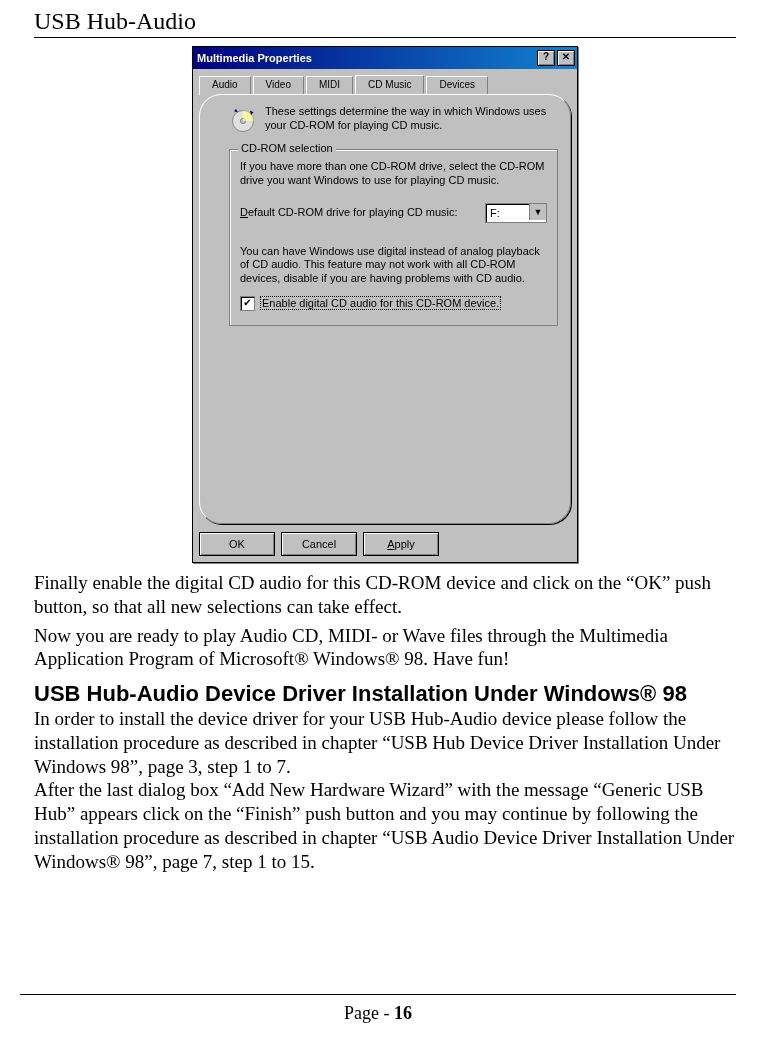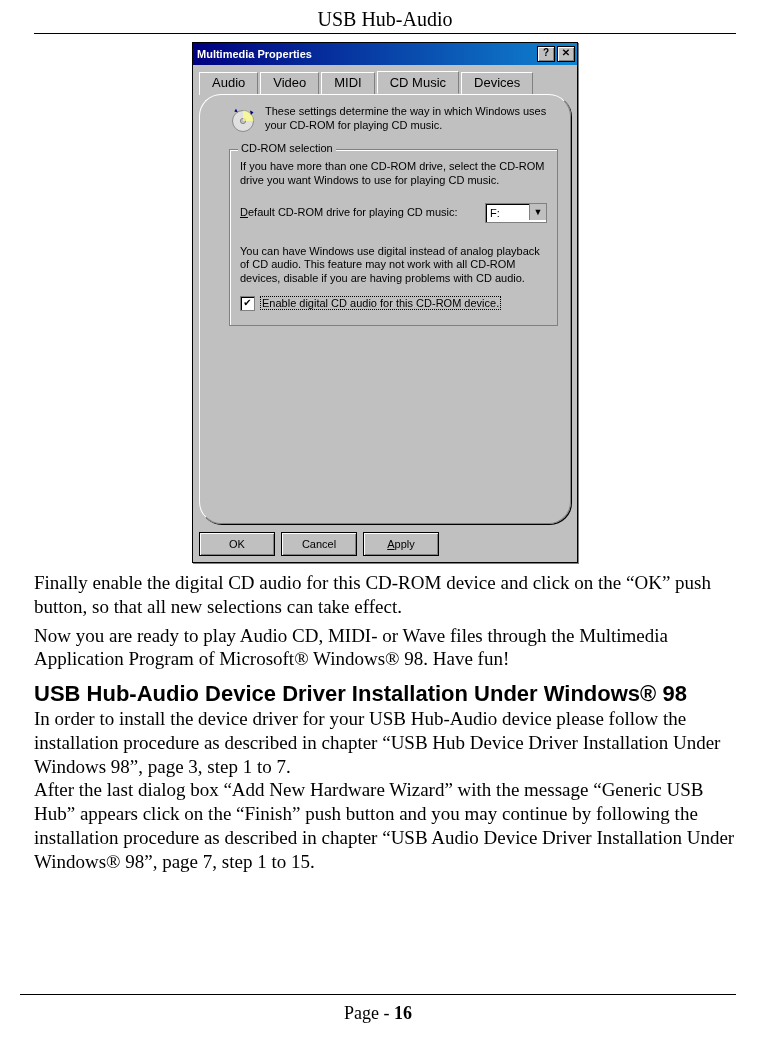--- a/index.html
+++ b/index.html
@@ -10,22 +10,22 @@
     width: 770px;
     height: 1040px;
     position: relative;
     box-sizing: border-box;
   }
   .page {
     padding: 8px 34px 0 34px;
     box-sizing: border-box;
   }
   .doc-header {
-    text-align: center;
-    font-size: 20px;
+    text-align: left;
+    font-size: 24px;
     padding-bottom: 2px;
   }
   .header-rule {
     border: none;
     border-top: 1.4px solid #000;
     margin: 0 0 8px 0;
   }
   .figure-wrap {
     width: 100%;
     text-align: center;
@@ -69,21 +69,21 @@
     display: flex;
     gap: 2px;
     border-bottom: 0;
   }
   .tab {
     padding: 2px 12px;
     background: #c0c0c0;
     border-top: 1px solid #fff;
     border-left: 1px solid #fff;
     border-right: 1px solid #808080;
-    font-size: 13px;
+    font-size: 10px;
     position: relative;
     top: 1px;
   }
   .tab.active {
     background: #c0c0c0;
     border-bottom: 1px solid #c0c0c0;
     top: 0;
     padding-top:3px;
     padding-bottom:3px;
     z-index:2;

